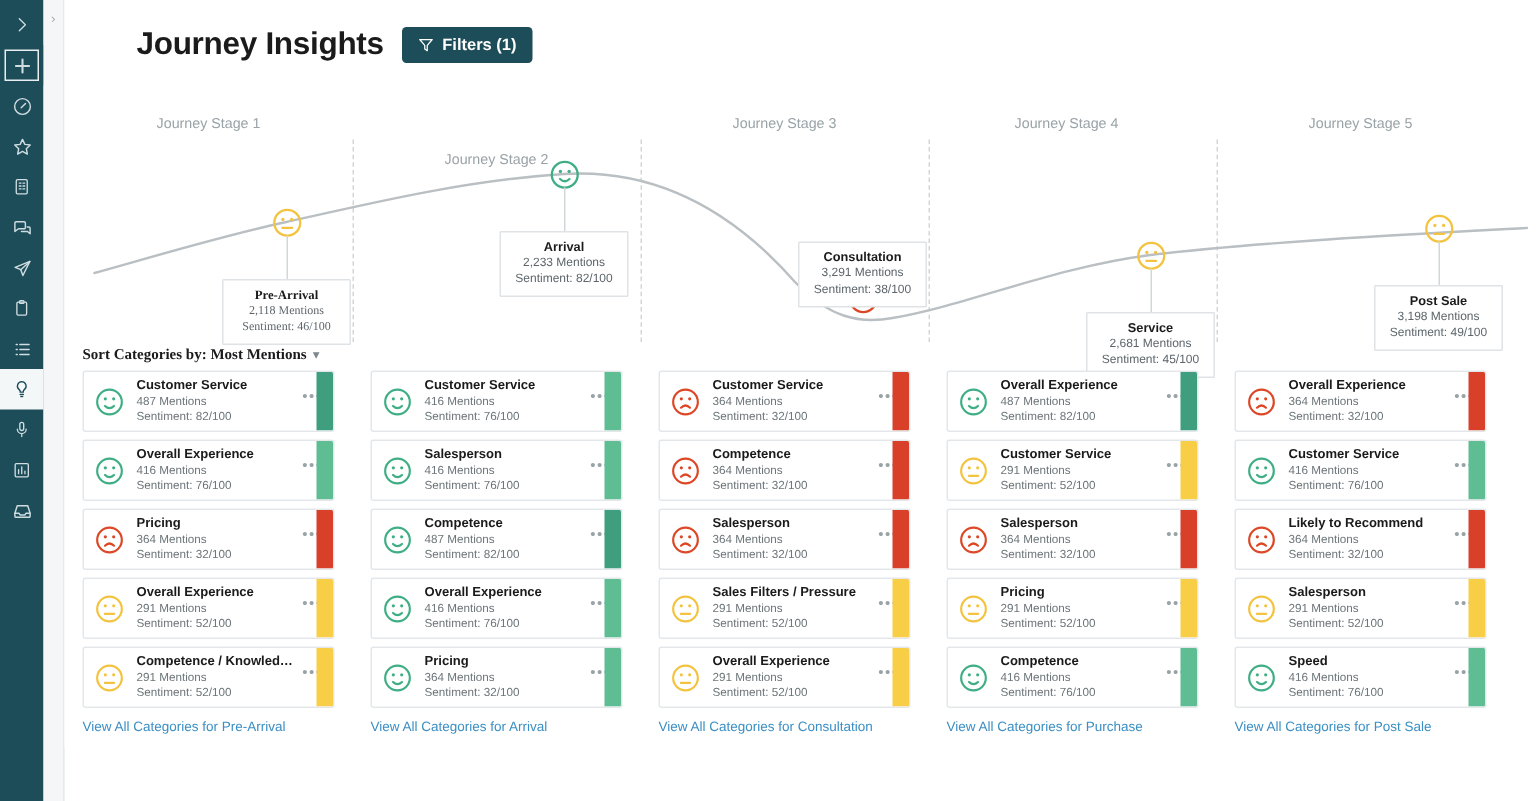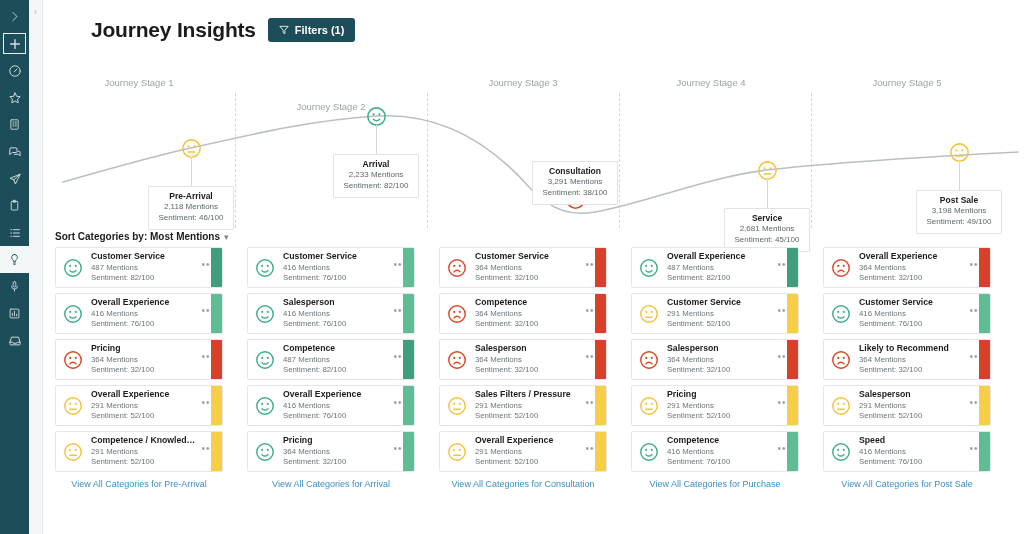--- a/index.html
+++ b/index.html
@@ -66,21 +66,21 @@
     position: absolute; background: #fff; border: 1px solid #dfe3e6;
     padding: 4px 8px 5px; text-align: center; border-radius: 1px;
     width: 86px; margin-left: -43px;
   }
   .callout .c-name { font-size: 8.5px; font-weight: bold; color: #1b1b1b; line-height: 1.35; }
   .callout .c-men, .callout .c-sent { font-size: 8px; color: #5d666b; line-height: 1.35; }
   .leader { position: absolute; width: 0; border-left: 1px solid #d2d7da; margin-left: 0px; }
 
   
   .sortbar { position: absolute; left: 12px; top: 231px; font-size: 10px;
-             font-weight: bold; color: #1b1b1b; cursor: pointer; }
+             font-weight: bold; color: #1b1b1b; cursor: pointer; font-family: Liberation Serif, serif; }
   .sortbar .caret { color: #7d878c; font-weight: normal; font-size: 9px; margin-left: 4px; }
 
   
   .columns { position: absolute; left: 0; top: 247px; width: 981px; display: flex; }
   .col { width: 192px; padding: 0 12px; }
   .card {
     position: relative; background: #fff; border: 1px solid #e4e7e9;
     border-radius: 2px; height: 41px; margin-bottom: 5px;
     display: flex; align-items: center; padding-left: 7px; overflow: hidden;
   }
@@ -90,21 +90,21 @@
   .card .t-name {
     font-size: 8.7px; font-weight: bold; color: #1b1b1b; line-height: 1.35;
     white-space: nowrap; overflow: hidden; text-overflow: ellipsis;
   }
   .card .t-men, .card .t-sent { font-size: 7.8px; color: #6c7579; line-height: 1.32; }
   .card .dots { flex: 0 0 auto; color: #9aa3a7; font-size: 10px; letter-spacing: 1px;
                 padding: 0 7px 6px 4px; cursor: pointer; align-self: center; }
   .card .bar { position: absolute; right: 0; top: 0; width: 11px; height: 100%; }
 
   .viewall {
-    text-align: center; font-size: 9px; color: #3b8fc4; margin-top: 7px; cursor: pointer;
+    text-align: left; font-size: 9px; color: #3b8fc4; margin-top: 7px; cursor: pointer;
   }
 </style>
 </head>
 <body>
 
 <div id="app">
 
   <nav class="sidebar" id="sidebar">
       <div class="sb-item">
         <span>
@@ -282,21 +282,21 @@
             <svg width="21" height="21" viewBox="0 0 18 18">
     <circle cx="9" cy="9" r="7.4" fill="none" stroke="#f3c33f" stroke-width="1.3"></circle>
     <circle cx="6.5" cy="7.1" r=".95" fill="#f3c33f"></circle>
     <circle cx="11.5" cy="7.1" r=".95" fill="#f3c33f"></circle>
     <path d="M6.2 11.9h5.6" fill="none" stroke="#f3c33f" stroke-width="1.3" stroke-linecap="round"></path>
   </svg>
           </div>
         </div>
       <div id="callouts">
           <div class="leader" style="left: 148px; top: 85px; height: 29px;"></div>
-          <div class="callout" style="left: 148px; top: 114px;">
+          <div class="callout" style="left: 148px; top: 114px; font-family: Liberation Serif, serif;">
             <div class="c-name">Pre-Arrival</div>
             <div class="c-men">2,118 Mentions</div>
             <div class="c-sent">Sentiment: 46/100</div>
           </div>
           <div class="leader" style="left: 333px; top: 53px; height: 29px;"></div>
           <div class="callout" style="left: 333px; top: 82px;">
             <div class="c-name">Arrival</div>
             <div class="c-men">2,233 Mentions</div>
             <div class="c-sent">Sentiment: 82/100</div>
           </div>

